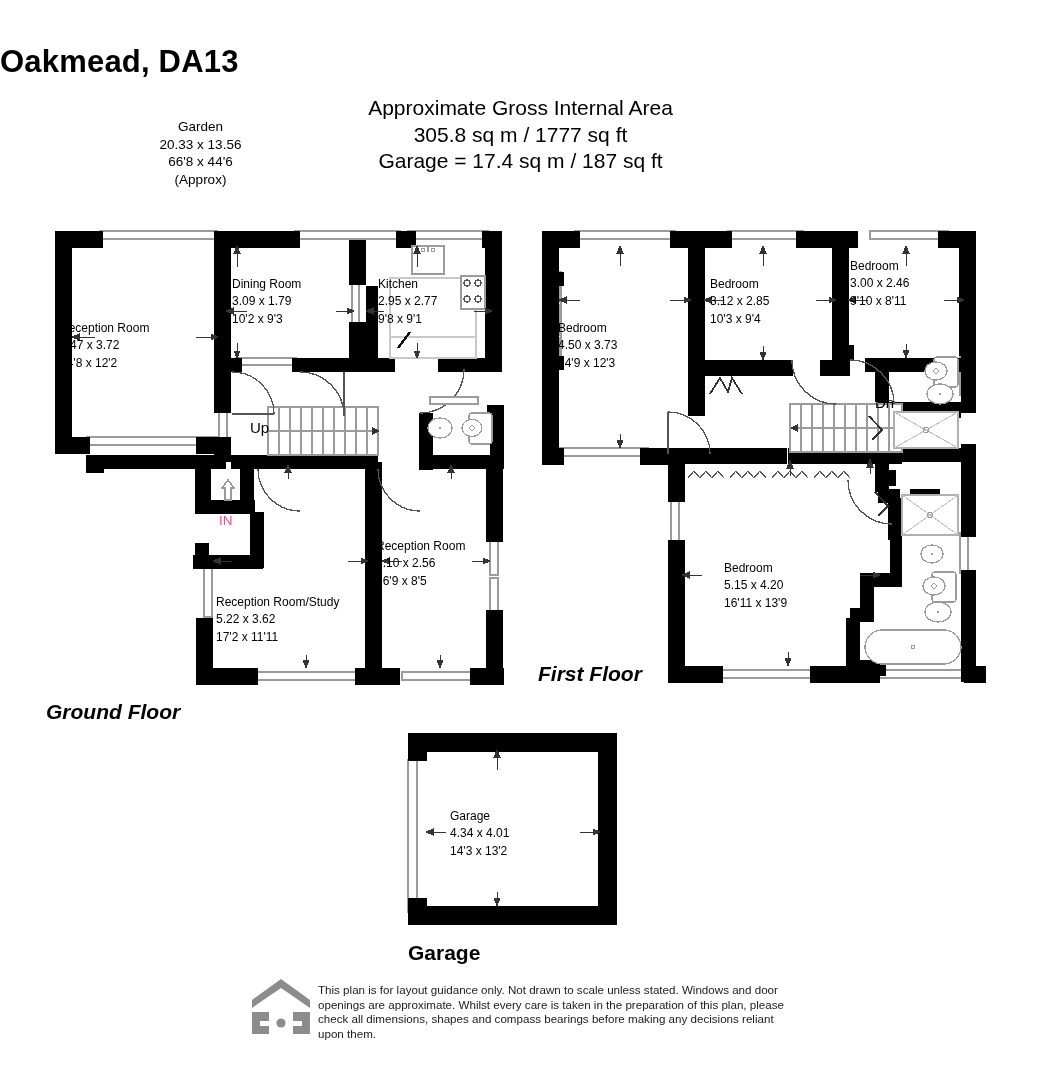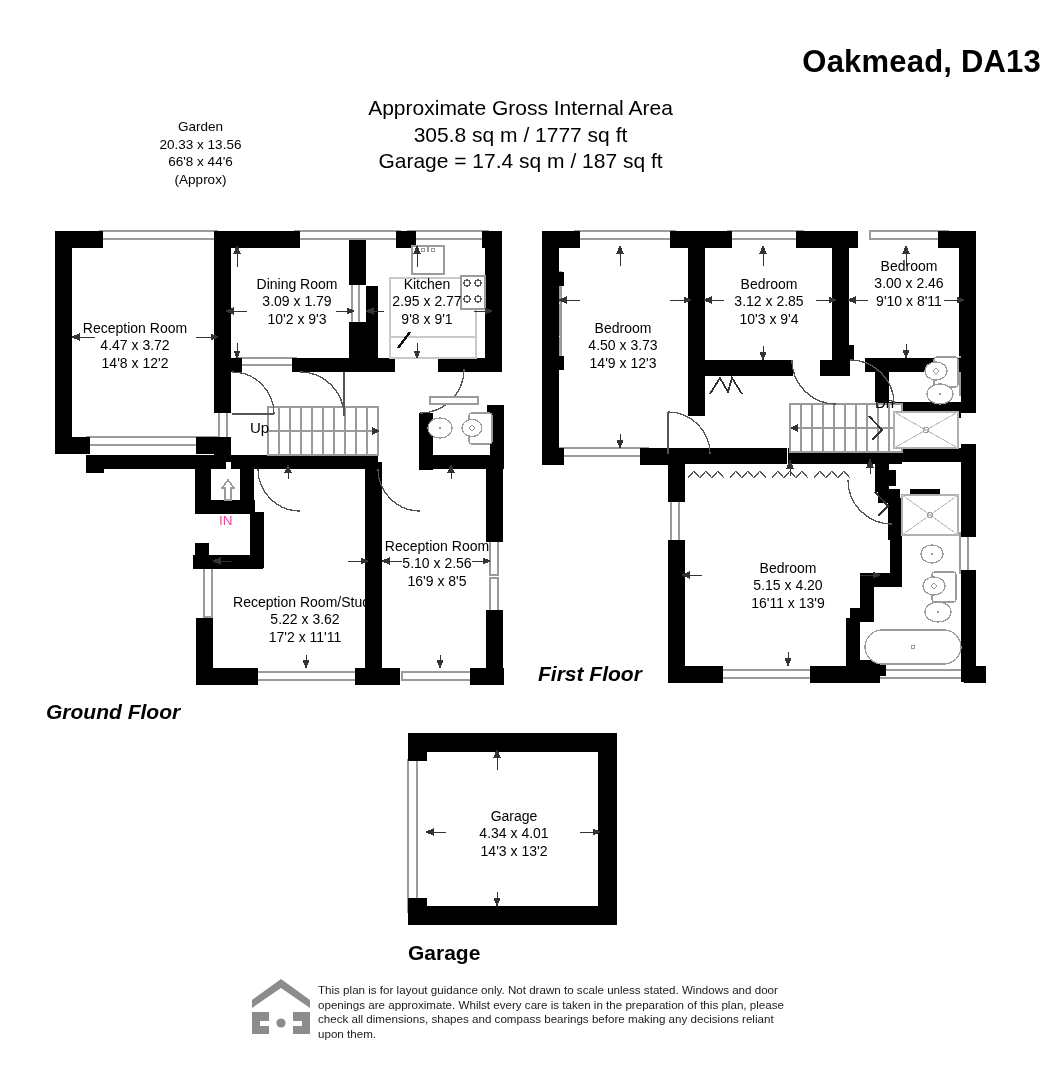--- a/index.html
+++ b/index.html
@@ -4,36 +4,36 @@
 <style>
   html,body{margin:0;padding:0;background:#fff;}
   body{
     width:1041px;height:1080px;position:relative;overflow:hidden;
     font-family:"Liberation Sans","DejaVu Sans",sans-serif;
     color:#000;-webkit-font-smoothing:antialiased;
   }
   .abs{position:absolute;}
   
   #title{
-    position:absolute;left:0;top:44px;width:1041px;text-align:right;
+    position:absolute;left:0;top:44px;width:1041px;text-align:left;
     font-size:31px;font-weight:bold;letter-spacing:.2px;
   }
   #subtitle{
     position:absolute;left:0;top:95px;width:1041px;text-align:center;
     font-size:21px;line-height:26.5px;font-weight:400;
   }
   #subtitle div{white-space:nowrap;}
   
   #garden{
     position:absolute;left:113px;top:118px;width:175px;text-align:center;
     font-size:13.5px;line-height:17.5px;
   }
   
   .floor-caption{font-size:21px;font-weight:bold;position:absolute;}
-  .rlabel{position:absolute;text-align:center;font-size:14px;line-height:17.4px;white-space:nowrap;}
+  .rlabel{position:absolute;font-size:12px;line-height:17.4px;white-space:nowrap;}
   .tinytxt{position:absolute;font-size:15px;}
   svg{display:block;overflow:visible;}
   
   #footer{position:absolute;left:250px;top:978px;width:560px;}
   #footer-text{
     position:absolute;left:68px;top:5px;width:482px;
     font-size:11.6px;line-height:14.6px;color:#1a1a1a;
   }
   #footer-text .prod{font-weight:bold;}
   #logo{position:absolute;left:0px;top:0px;width:62px;height:58px;}

